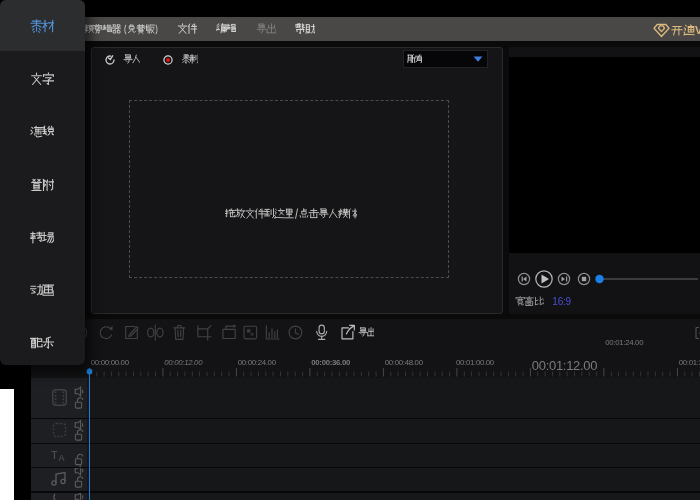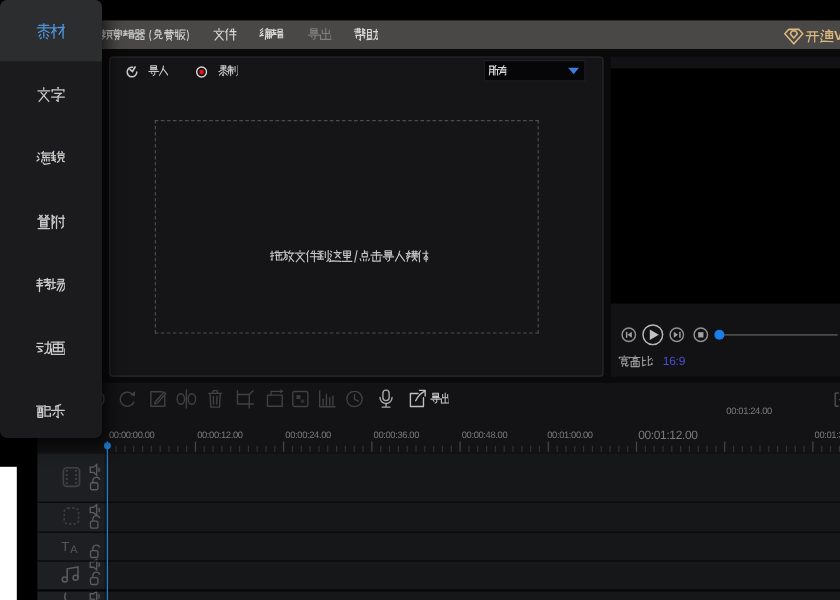--- a/index.html
+++ b/index.html
@@ -587,26 +587,26 @@
     <line x1="570.0" y1="11.5" x2="570.0" y2="16.5" stroke="#333336" stroke-width="1"></line>
     <line x1="577.4" y1="11.5" x2="577.4" y2="16.5" stroke="#333336" stroke-width="1"></line>
     <line x1="584.7" y1="11.5" x2="584.7" y2="16.5" stroke="#333336" stroke-width="1"></line>
     <line x1="592.1" y1="11.5" x2="592.1" y2="16.5" stroke="#333336" stroke-width="1"></line>
     <line x1="599.4" y1="8" x2="599.4" y2="16.5" stroke="#47474a" stroke-width="1"></line>
     <line x1="606.8" y1="11.5" x2="606.8" y2="16.5" stroke="#333336" stroke-width="1"></line>
     <line x1="614.1" y1="11.5" x2="614.1" y2="16.5" stroke="#333336" stroke-width="1"></line>
     <line x1="621.5" y1="11.5" x2="621.5" y2="16.5" stroke="#333336" stroke-width="1"></line>
   </svg>
 <div class="abs" style="left:90.8px;top:358.4px;font-size:7.8px;color:#7b7b7d;letter-spacing:-0.3px;text-align:right;">00:00:00.00</div>
-<div class="abs" style="left:164.3px;top:358.4px;font-size:7.8px;color:#7b7b7d;letter-spacing:-0.3px;">00:00:12.00</div>
+<div class="abs" style="left:164.3px;top:358.4px;font-size:7.8px;color:#7b7b7d;letter-spacing:-0.3px;font-style:italic;">00:00:12.00</div>
 <div class="abs" style="left:237.8px;top:358.4px;font-size:7.8px;color:#7b7b7d;letter-spacing:-0.3px;">00:00:24.00</div>
-<div class="abs" style="left:311.3px;top:358.4px;font-size:7.8px;color:#7b7b7d;letter-spacing:-0.3px;">00:00:36.00</div>
+<div class="abs" style="left:311.3px;top:358.4px;font-size:7.8px;color:#7b7b7d;letter-spacing:-0.3px;font-weight:bold;">00:00:36.00</div>
 <div class="abs" style="left:384.8px;top:358.4px;font-size:7.8px;color:#7b7b7d;letter-spacing:-0.3px;text-align:right;">00:00:48.00</div>
 <div class="abs" style="left:456px;top:358.4px;font-size:7.8px;color:#7b7b7d;letter-spacing:-0.3px;">00:01:00.00</div>
-<div class="abs" style="left:531.8px;top:358.4px;font-size:10px;color:#7b7b7d;letter-spacing:-0.3px;">00:01:12.00</div>
+<div class="abs" style="left:531.8px;top:358.4px;font-size:13px;color:#7b7b7d;letter-spacing:-0.3px;">00:01:12.00</div>
 <div class="abs" style="left:605.3px;top:338px;font-size:7.8px;color:#7b7b7d;letter-spacing:-0.3px;">00:01:24.00</div>
 <div class="abs" style="left:678.8px;top:358.4px;font-size:7.8px;color:#7b7b7d;letter-spacing:-0.3px;">00:01:36.00</div>
 <div class="abs" style="left:31px;top:378px;width:669px;height:122px;background:#161719;"></div>
 <div class="abs" style="left:31px;top:378px;width:56px;height:122px;background:#1e1f22;"></div>
 <svg class="abs" style="left:31px;top:378px" width="80" height="122" viewBox="0 0 80 122">
     <rect x="21.8" y="11.8" width="13.5" height="15.5" rx="3" fill="none" stroke="#414144" stroke-width="1.4"></rect>
     <rect x="23.8" y="13.5" width="1.6" height="1.6" fill="#414144" stroke="none"></rect>
     <rect x="31.6" y="13.5" width="1.6" height="1.6" fill="#414144" stroke="none"></rect>
     <rect x="23.8" y="17.0" width="1.6" height="1.6" fill="#414144" stroke="none"></rect>
     <rect x="31.6" y="17.0" width="1.6" height="1.6" fill="#414144" stroke="none"></rect>

